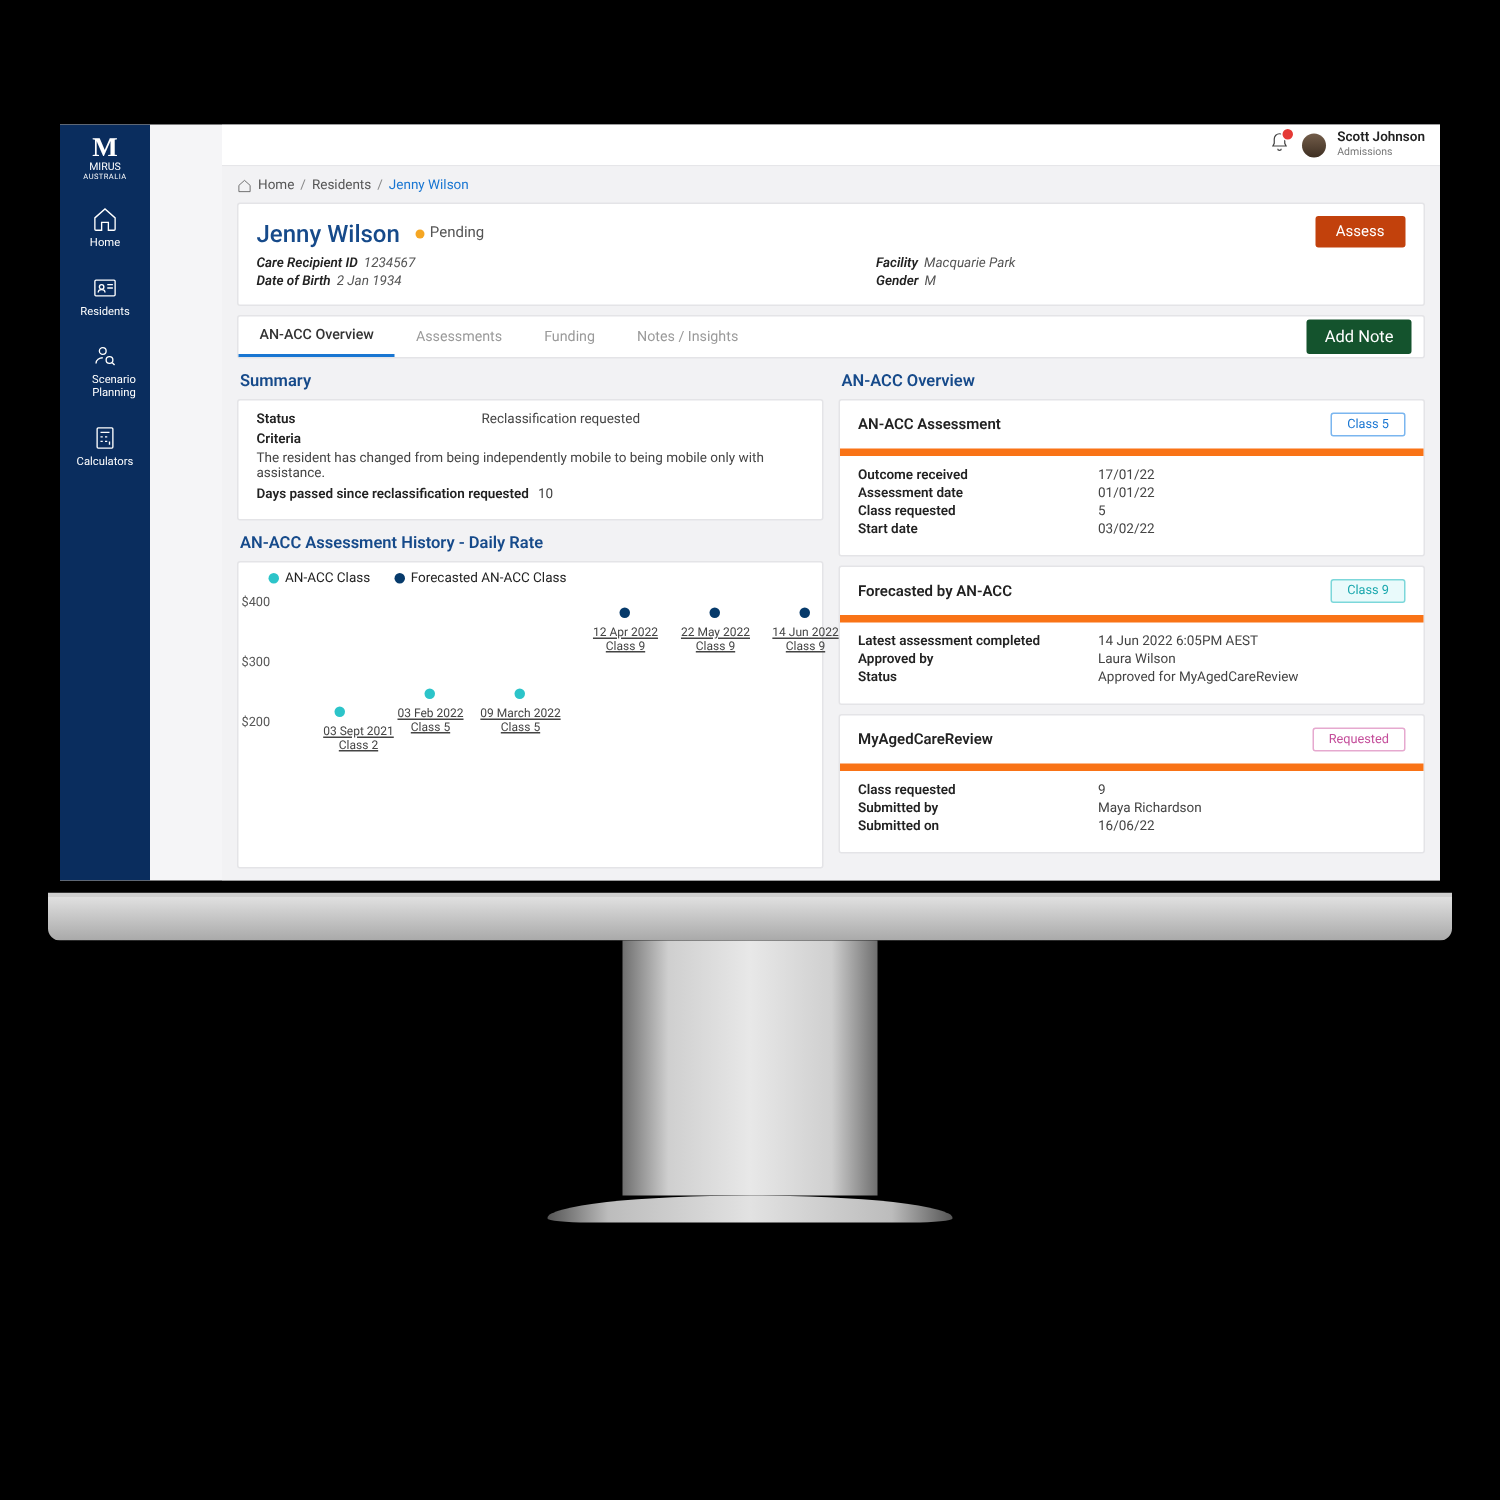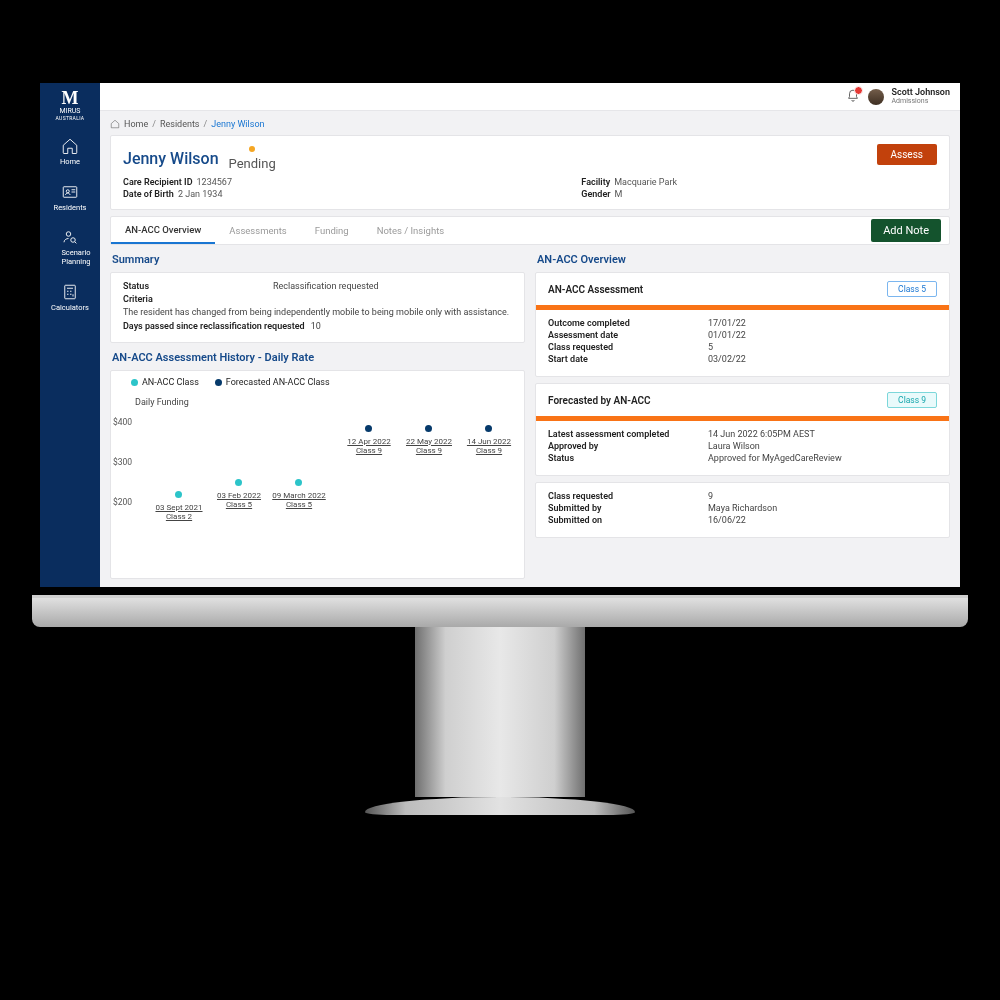--- a/index.html
+++ b/index.html
@@ -16,21 +16,21 @@
   
   .sidebar { width:60px; background:#0a2d5e; color:#fff; display:flex; flex-direction:column; align-items:center; padding-top:6px; flex-shrink:0;}
   .brand { display:flex; flex-direction:column; align-items:center; font-size:7px; margin-bottom:8px;}
   .brand-glyph { font-size:18px; font-weight:900; line-height:1; font-family:Georgia,serif;}
   .brand-sub { font-size:5px; letter-spacing:0.3px;}
   .nav-item { display:flex; flex-direction:column; align-items:center; padding:8px 2px; cursor:pointer; width:100%; font-size:7.5px;}
   .nav-item svg { width:18px; height:18px; stroke:#fff; stroke-width:1.2; fill:none; margin-bottom:3px;}
   .nav-label { text-align:center; line-height:1.15;}
 
   
-  .main { flex:1; display:flex; flex-direction:column; min-width:0;}
+  .main { flex:1; display:flex; flex-direction:column; min-width:0;margin-left:48px;}
   .topbar { height:28px; background:#fff; border-bottom:1px solid #e6e6e9; display:flex; align-items:center; justify-content:flex-end; padding:0 10px; gap:8px;}
   .bell-wrap { position:relative; }
   .bell-wrap svg { width:14px; height:14px; stroke:#444; fill:none; stroke-width:1.4;}
   .bell-badge { position:absolute; top:-3px; right:-3px; width:9px; height:9px; background:#e53935; border-radius:50%; border:1.5px solid #fff;}
   .avatar { width:16px; height:16px; border-radius:50%; background:linear-gradient(#735d4a,#3e2f22); }
   .userblock { display:flex; flex-direction:column; line-height:1.1;}
   .username { font-size:9px; font-weight:600;}
   .userrole { font-size:7px; color:#777;}
 
   .body { flex:1; overflow:hidden; background:#f2f2f4; padding:8px 10px; display:flex; flex-direction:column; gap:6px;}
@@ -38,24 +38,24 @@
   .breadcrumb { display:flex; align-items:center; gap:4px; font-size:9px; color:#555;}
   .breadcrumb .sep{ color:#888;}
   .breadcrumb .active{ color:#1976d2;}
   .breadcrumb svg{width:10px;height:10px;stroke:#555;fill:none;stroke-width:1.3;}
 
   .card { background:#fff; border:1px solid #e4e4e7; border-radius:2px; }
 
   .head-card { padding:10px 12px; display:flex; flex-direction:column; gap:6px; position:relative;}
   .title-row { display:flex; align-items:center; gap:10px;}
   .resident-name { font-size:16px; font-weight:500; color:#164a8a;}
-  .status-pill { display:flex; align-items:center; gap:4px; font-size:13px; color:#555;flex-direction:column;}
+  .status-pill { display:flex; align-items:center; gap:4px; font-size:10px; color:#555;}
   .dot-pending{width:6px;height:6px;border-radius:50%;background:#f5a623;}
   .assess-btn{ position:absolute; right:12px; top:8px; background:#c2410c; color:#fff; border:none; padding:5px 14px; font-size:10px; border-radius:2px; cursor:pointer;}
-  .info-grid { display:flex; gap:90px;}
+  .info-grid { display:flex; gap:90px;font-style:italic;}
   .info-col { display:flex; flex-direction:column; gap:2px;}
   .info-row { font-size:9px;}
   .info-row b{font-weight:600;}
   .info-row span{color:#555; margin-left:4px;}
 
   .tabs-row{ display:flex; align-items:center; border-bottom:1px solid #e4e4e7; background:#fff;}
   .tab{ padding:7px 14px; font-size:9.5px; color:#9a9a9a; cursor:pointer;}
   .tab.active{ color:#333; border-bottom:2px solid #1976d2; font-weight:500;}
   .addnote-btn{ margin-left:auto; margin-right:8px; background:#14532d; color:#fff; border:none; padding:5px 12px; font-size:11px; border-radius:2px; cursor:pointer;}
 
@@ -215,28 +215,27 @@
                     <span class="v">10</span>
                   </div>
               </div>
 
               <div class="sec-title">AN-ACC Assessment History - Daily Rate</div>
               <div class="card chart-card">
                 <div class="legend">
                   <span><span class="lg-dot lg-cyan"></span><span>AN-ACC Class</span></span>
                   <span><span class="lg-dot lg-navy"></span><span>Forecasted AN-ACC Class</span></span>
                 </div>
-                <div class="axis-label">Daily Funding</div>
                 <div class="chart-area">
                   <span class="ytick" style="top:6px;">$400</span>
                   <span class="ytick" style="top:46px;">$300</span>
                   <span class="ytick" style="top:86px;">$200</span>
 
                   <span class="pt pt-c" style="left:40px; top:80px;"></span>
-                  <div class="pt-label" style="left:44px; top:92px;"><span>03 Sept 2021</span><br><span>Class 2</span></div>
+                  <div class="pt-label" style="left:56px; top:92px;"><span>03 Sept 2021</span><br><span>Class 2</span></div>
 
                   <span class="pt pt-c" style="left:100px; top:68px;"></span>
                   <div class="pt-label" style="left:104px; top:80px;"><span>03 Feb 2022</span><br><span>Class 5</span></div>
 
                   <span class="pt pt-c" style="left:160px; top:68px;"></span>
                   <div class="pt-label" style="left:164px; top:80px;"><span>09 March 2022</span><br><span>Class 5</span></div>
 
                   <span class="pt pt-n" style="left:230px; top:14px;"></span>
                   <div class="pt-label" style="left:234px; top:26px;"><span>12 Apr 2022</span><br><span>Class 9</span></div>
 
@@ -252,21 +251,21 @@
             <div class="col">
               <div class="sec-title">AN-ACC Overview</div>
 
               <div class="card">
                 <div class="ov-head">
                   <span class="t">AN-ACC Assessment</span>
                   <span class="badge badge-blue">Class 5</span>
                 </div>
                 <div class="subsec">
                   <div class="kv2">
-                      <span class="k">Outcome completed</span>
+                      <span class="k">Outcome received</span>
                       <span class="v">17/01/22</span>
                     </div>
                   <div class="kv2">
                       <span class="k">Assessment date</span>
                       <span class="v">01/01/22</span>
                     </div>
                   <div class="kv2">
                       <span class="k">Class requested</span>
                       <span class="v">5</span>
                     </div>
@@ -292,20 +291,24 @@
                       <span class="v">Laura Wilson</span>
                     </div>
                   <div class="kv2">
                       <span class="k">Status</span>
                       <span class="v">Approved for MyAgedCareReview</span>
                     </div>
                 </div>
               </div>
 
               <div class="card">
+                <div class="ov-head">
+                  <span class="t">MyAgedCareReview</span>
+                  <span class="badge badge-pink">Requested</span>
+                </div>
                 <div class="subsec">
                   <div class="kv2">
                       <span class="k">Class requested</span>
                       <span class="v">9</span>
                     </div>
                   <div class="kv2">
                       <span class="k">Submitted by</span>
                       <span class="v">Maya Richardson</span>
                     </div>
                   <div class="kv2">

